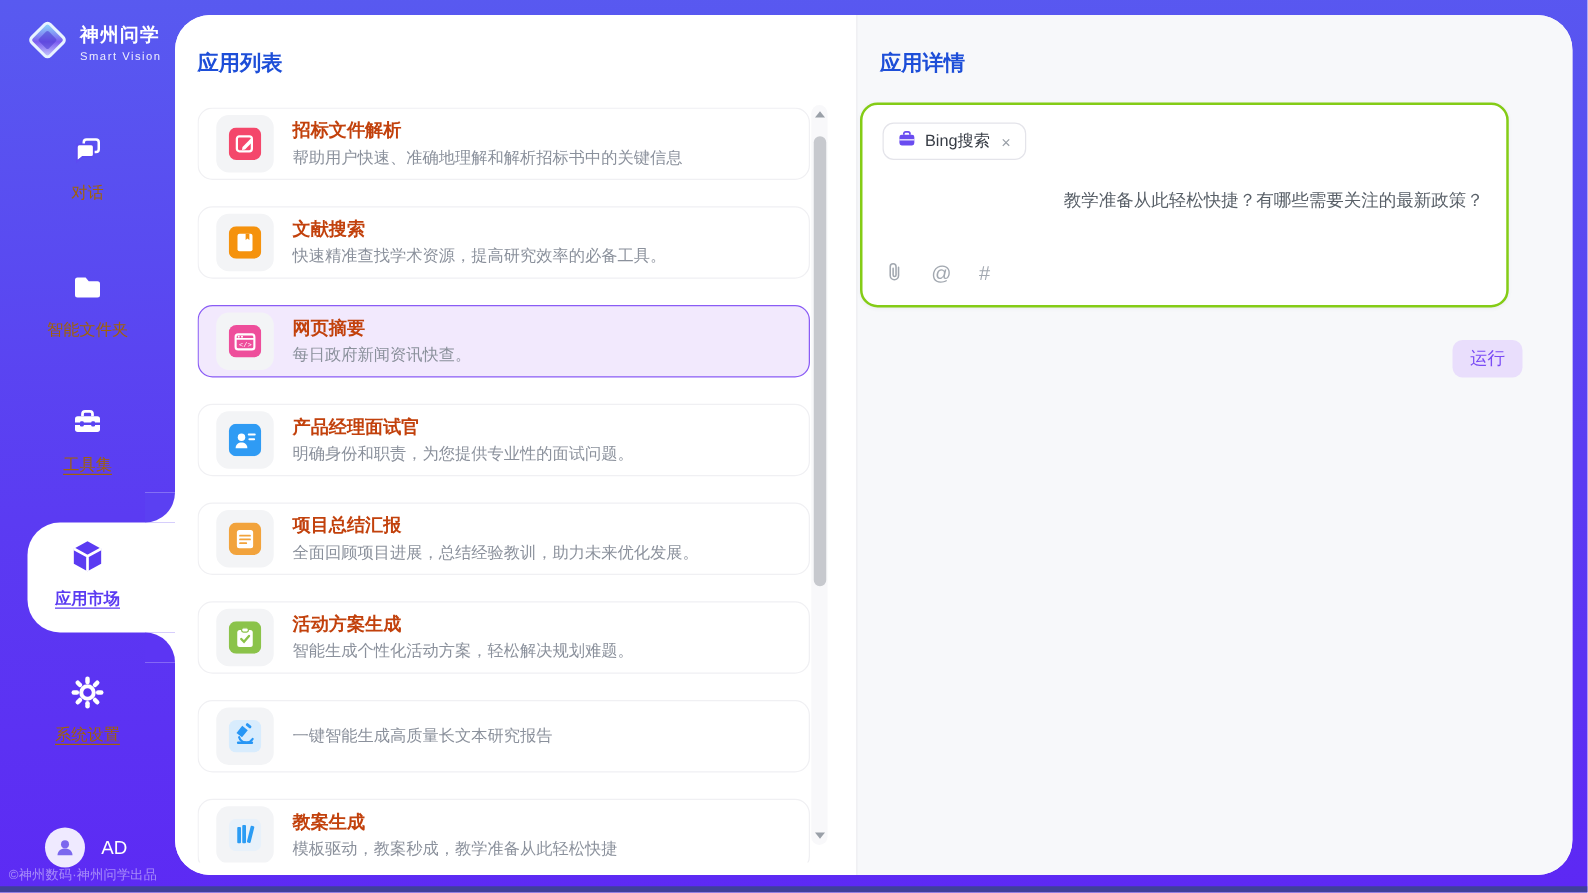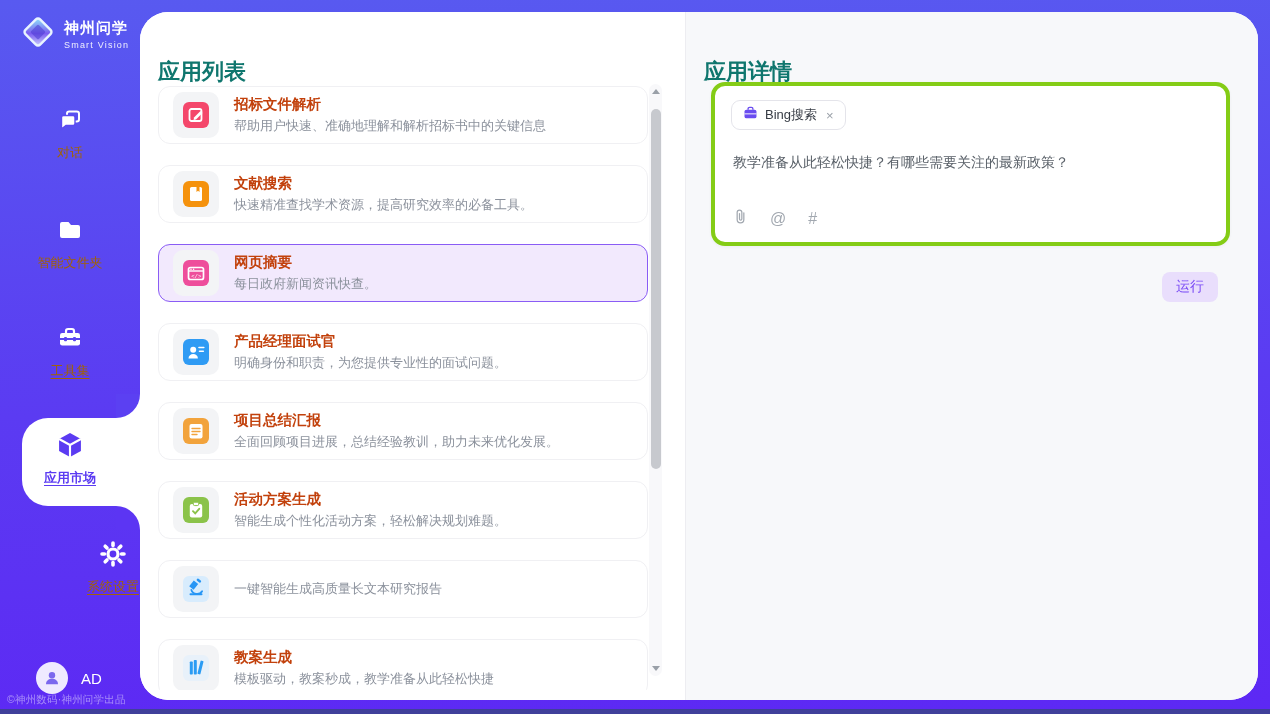--- a/index.html
+++ b/index.html
@@ -16,21 +16,21 @@
   .sidebar { position:absolute; left:0; top:0; width:140px; height:714px; color:#fff; }
   .logo { position:absolute; top:13px; left:19px; display:flex; align-items:center; gap:7px; }
   .logo-text-cn { font-size:15px; font-weight:bold; letter-spacing:1px; color:#fff; }
   .logo-text-en { font-size:9px; letter-spacing:1.2px; color:rgba(255,255,255,.9); margin-top:2px; }
   .nav-item { position:absolute; width:140px; text-align:center; cursor:pointer; }
   .nav-item .nav-label { display:block; margin-top:6px; font-size:13px; color:#a16207; }
   .nav-item .underlined { text-decoration: underline; text-underline-offset:3px; }
   .nav-chat { top:106px; }
   .nav-folder { top:216px; }
   .nav-tools { top:324px; }
-  .nav-settings { top:540px;margin-left:43px; }
+  .nav-settings { top:540px; }
 
   
   .market-bubble { position:absolute; top:418px; left:22px; width:118px; height:88px;
     background:#fff; border-radius:26px 0 0 26px; }
   .notch { position:absolute; left:116px; width:24px; height:24px; background:#fff; }
   .notch-top { top:394px; } .notch-bottom { top:506px; }
   .notch-top .notch-in { width:100%; height:100%; background:#5b40f2; border-bottom-right-radius:24px; }
   .notch-bottom .notch-in { width:100%; height:100%; background:#5c35f3; border-top-right-radius:24px; }
   .nav-market { position:absolute; top:430px; width:140px; text-align:center; cursor:pointer; }
   .nav-market .nav-label { display:block; margin-top:5px; font-size:13px; color:#5b3bf2; font-weight:bold;
@@ -41,21 +41,21 @@
   .user-name { font-size:15px; color:#fff; }
   .sidebar-footer { position:absolute; left:7px; bottom:7px; width:133px; font-size:10.5px;
     color:rgba(255,255,255,.45); letter-spacing:.2px; white-space:nowrap; }
 
   
   .content { position:absolute; left:140px; top:12px; width:1118px; height:688px;
     background:#fff; border-radius:28px; display:flex; overflow:hidden; }
 
   
   .list-panel { width:545px; position:relative; background:#fff; }
-  .panel-title { position:absolute; top:45px; left:18px; font-size:22px; font-weight:bold; color:#0f766e; }
+  .panel-title { position:absolute; top:27px; left:18px; font-size:17px; font-weight:bold; color:#1d4ed8; }
   .cards { position:absolute; top:74px; left:18px; width:490px; height:604px; overflow:hidden; }
   .card { height:58px; background:#fff; border:1px solid #f0f0f3; border-radius:12px;
     margin-bottom:21px; display:flex; align-items:center; padding:0 14px; gap:15px; cursor:pointer; }
   .card.selected { background:#f2e9fd; border:1px solid #8a5cf5; }
   .tile { flex:0 0 46px; width:46px; height:46px; border-radius:10px; background:#f3f4f6;
     display:flex; align-items:center; justify-content:center; }
   .card-text { display:flex; flex-direction:column; gap:3px; }
   .card-title { font-size:14.5px; font-weight:bold; color:#c2410c; }
   .card-desc { font-size:13px; color:#8b919c; }
 
@@ -63,23 +63,23 @@
   .scrollbar { position:absolute; right:23px; top:72px; width:13px; height:592px;
     background:#f8f8fa; border-radius:7px; }
   .sb-arrow { position:absolute; left:0; width:13px; height:13px; display:flex; align-items:center; justify-content:center; }
   .sb-up { top:1px; } .sb-down { bottom:1px; }
   .tri-up { width:0; height:0; border-left:4px solid transparent; border-right:4px solid transparent; border-bottom:5px solid #9aa0a8; }
   .tri-down { width:0; height:0; border-left:4px solid transparent; border-right:4px solid transparent; border-top:5px solid #9aa0a8; }
   .sb-thumb { position:absolute; left:1.5px; top:25px; width:10px; height:360px; background:#c7c9ce; border-radius:5px; }
 
   
   .detail-panel { flex:1; position:relative; background:#f7f8fa; border-left:1px solid #ededf1; }
-  .detail-card { position:absolute; top:70px; left:25px; width:519px; height:164px;
-    background:#fff; border:4px solid #84cc16; border-radius:14px;
-    box-shadow:0 1px 3px rgba(70,70,120,.06); }
+  .detail-card { position:absolute; top:70px; left:2px; width:519px; height:164px;
+    background:#fff; border:2px solid #84cc16; border-radius:14px;
+    box-shadow:0 1px 3px rgba(70,70,120,.06);text-align:right; }
   .tag { position:absolute; top:14px; left:16px; height:30px; display:inline-flex; align-items:center;
     gap:7px; padding:0 11px; border:1px solid #e4e4ea; border-radius:9px; background:#fff; cursor:pointer; }
   .tag-label { font-size:13px; color:#363b44; }
   .tag-close { font-size:13px; color:#9aa0a8; margin-left:2px; cursor:pointer; }
   .question { position:absolute; top:66px; left:18px; right:18px; font-size:14px; color:#596068; line-height:1.5; }
   .tool-icons { position:absolute; left:18px; bottom:13px; display:flex; align-items:center; gap:22px; }
   .glyph-ic { font-size:16px; color:#a2a8b0; cursor:pointer; line-height:1; }
   .run-btn { position:absolute; top:260px; right:40px; padding:6px 14px; background:#e9defc;
     color:#7a4bf5; font-size:14px; border:none; border-radius:8px; cursor:pointer;
     font-family:"Liberation Sans",sans-serif; }

